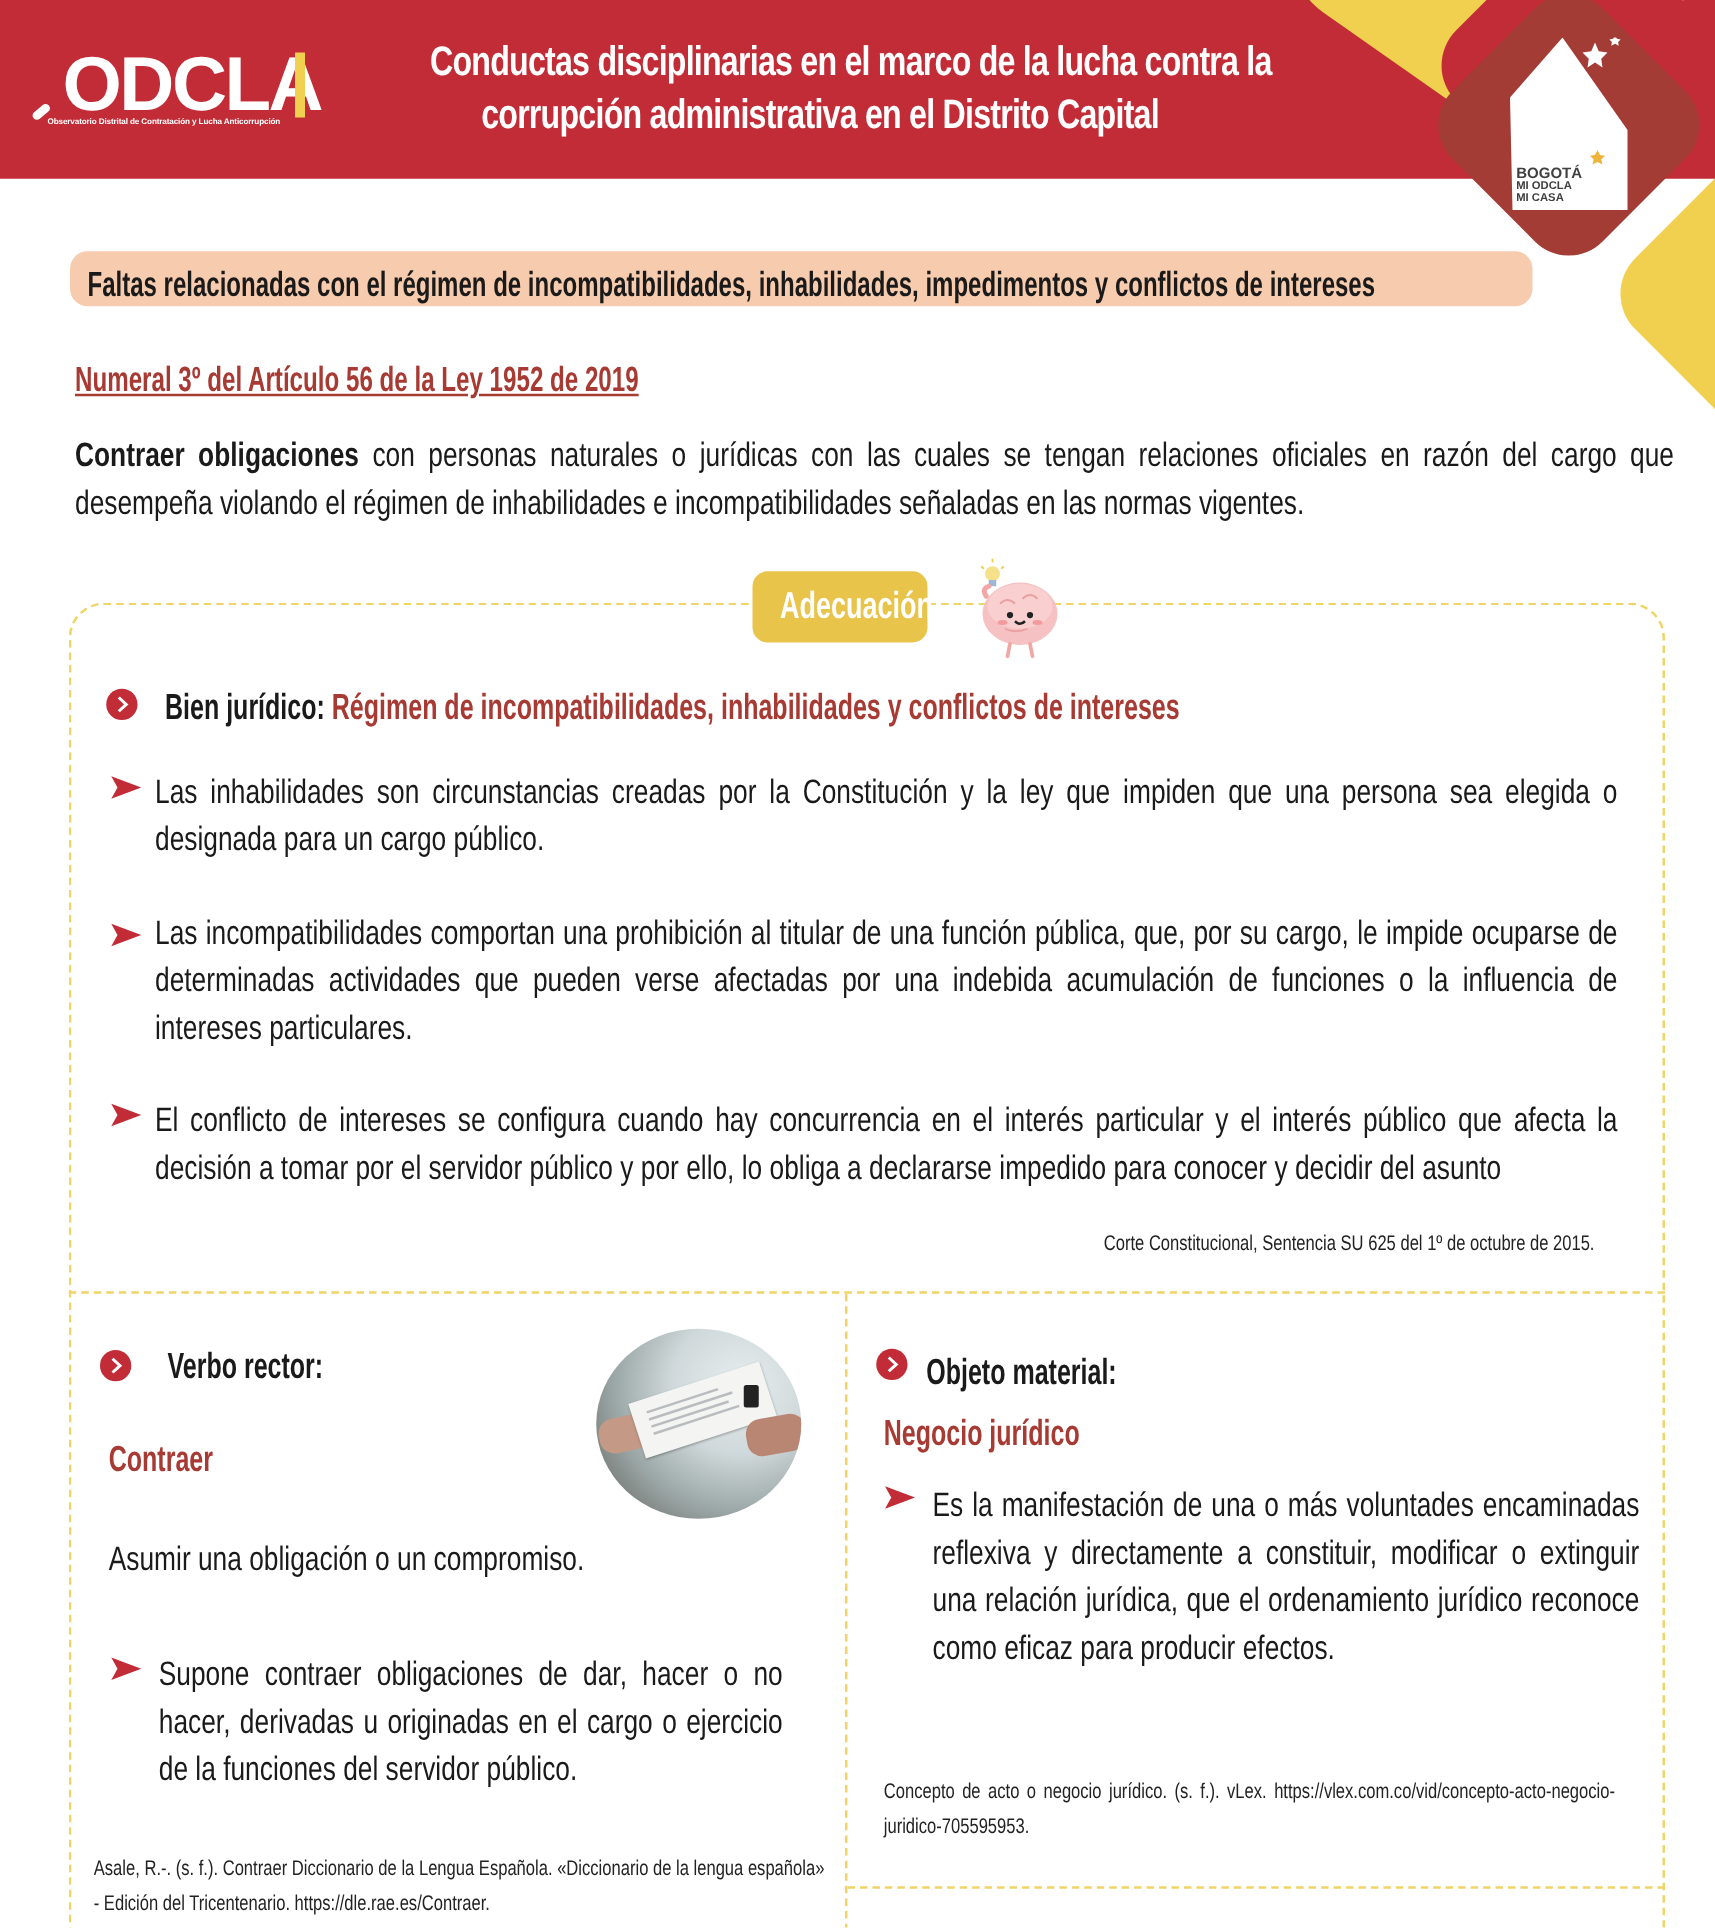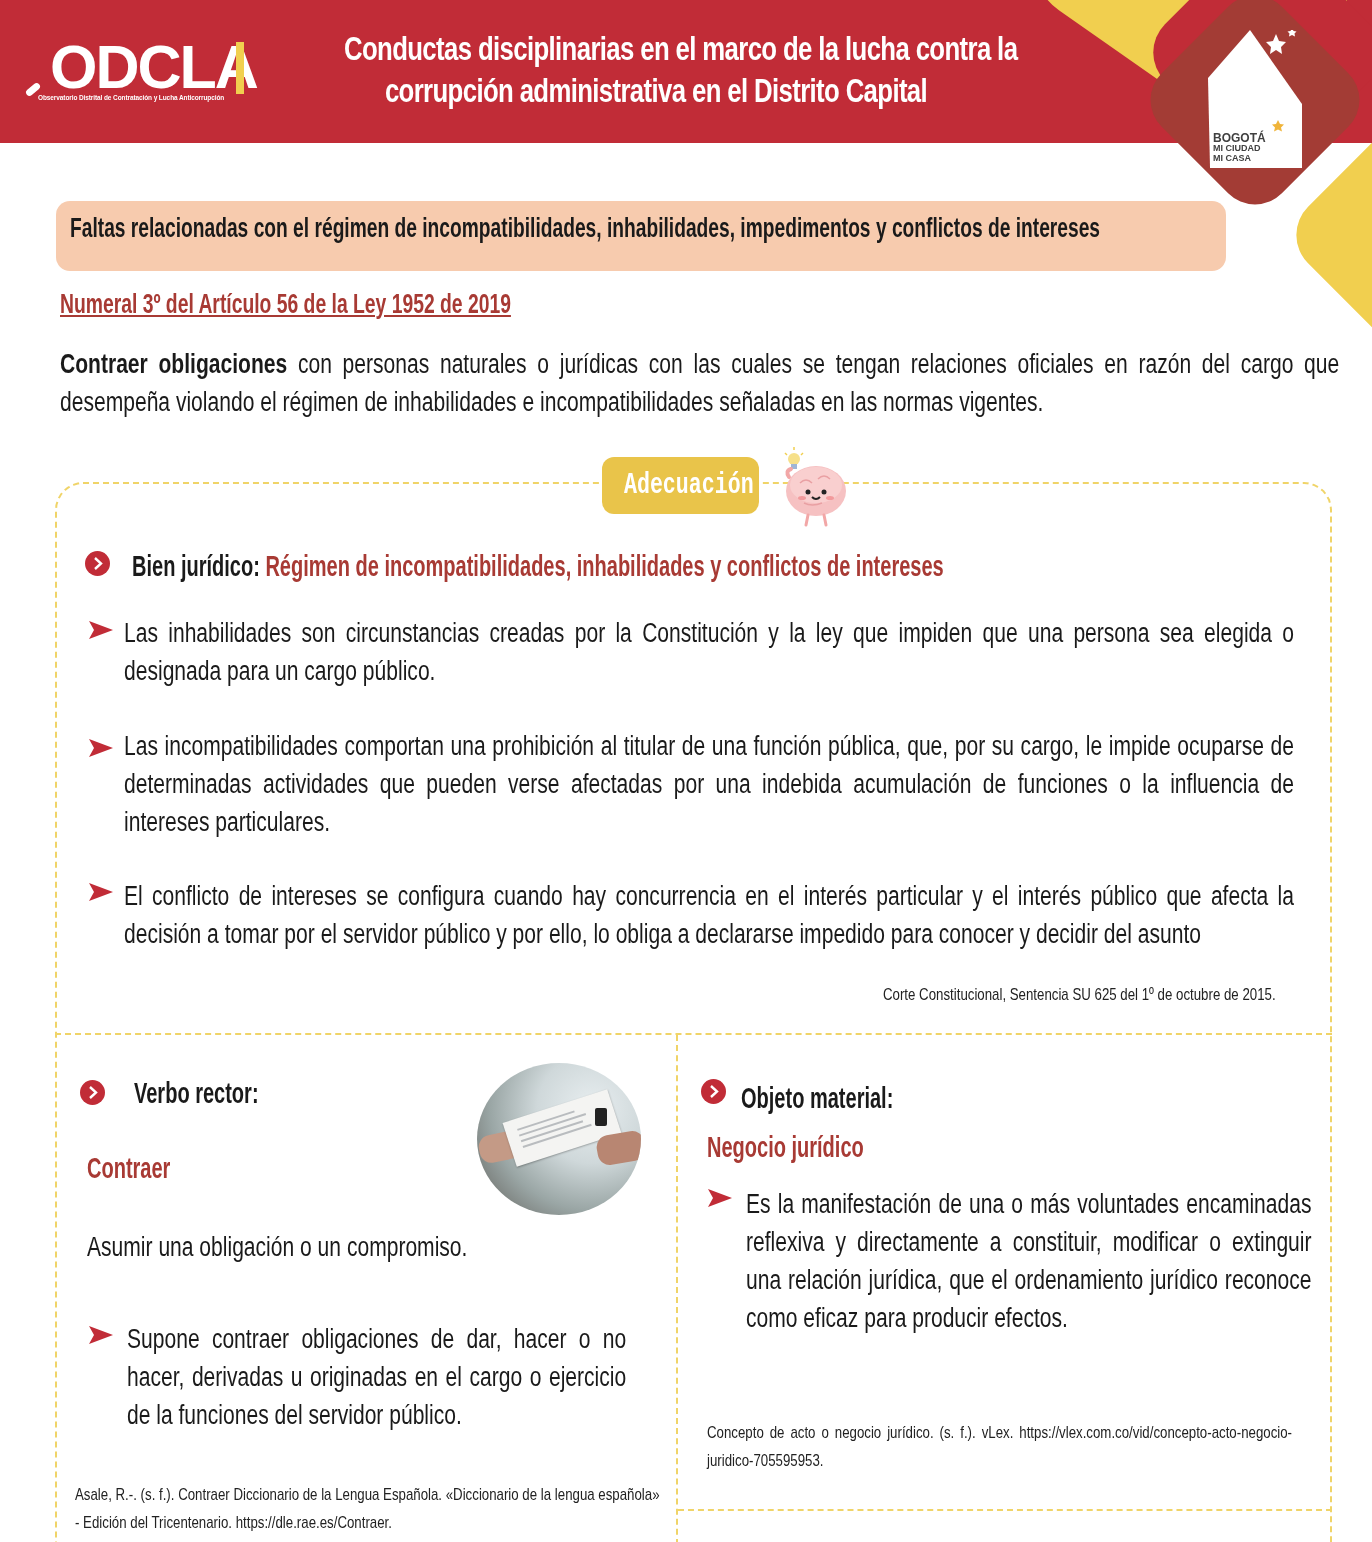--- a/index.html
+++ b/index.html
@@ -21,35 +21,35 @@
   .header-sep { position: absolute; left: 236px; top: 42px; width: 8px; height: 52px; background: #f1cf4f; }
   .header-title { position: absolute; left: 256px; top: 28px; width: 800px; text-align: center; color: #fff; font-weight: bold; font-size: 33px; line-height: 42px; letter-spacing: -0.8px; }
   .header-title span { display: block; transform: scaleX(0.78); transform-origin: center; white-space: nowrap; }
 
   .house { position: absolute; left: 1208px; top: 30px; width: 96px; height: 138px; }
   .house-text { position: absolute; left: 1213px; top: 133px; color: #404040; font-weight: bold; line-height: 10px; }
   .house-text .l1 { font-size: 12px; }
   .house-text .l2, .house-text .l3 { font-size: 9px; }
 
   
-  .faltas-pill { position: absolute; left: 56px; top: 201px; width: 1170px; height: 70px; background: #f7cbae; border-radius: 14px; }
+  .faltas-pill { position: absolute; left: 56px; top: 201px; width: 1170px; height: 44px; background: #f7cbae; border-radius: 14px; }
   .faltas-pill span { position: absolute; left: 14px; top: 12px; font-weight: bold; font-size: 28px; line-height: 30px; color: #1a1a1a; white-space: nowrap; transform: scaleX(0.686); transform-origin: left center; }
 
   .numeral { position: absolute; left: 60px; top: 288px; font-weight: bold; font-size: 28px; line-height: 32px; color: #a83a34; text-decoration: underline; white-space: nowrap; transform: scaleX(0.69); transform-origin: left center; }
 
   .intro { position: absolute; left: 60px; top: 345px; width: 1640px; font-size: 27px; line-height: 38px; text-align: justify; transform: scaleX(0.78); transform-origin: left top; color: #1a1a1a; }
   .intro b { font-weight: bold; }
 
   
   .box { position: absolute; left: 55px; top: 482px; width: 1277px; height: 1100px; border: 2px dashed #f0d468; border-radius: 28px; }
   .hline1 { position: absolute; left: 55px; top: 1033px; width: 1277px; height: 0; border-top: 2px dashed #f0d468; }
   .vline { position: absolute; left: 676px; top: 1035px; width: 0; height: 520px; border-left: 2px dashed #f0d468; }
   .hline2 { position: absolute; left: 678px; top: 1509px; width: 654px; height: 0; border-top: 2px dashed #f0d468; }
 
-  .adecuacion-pill { position: absolute; left: 602px; top: 457px; width: 157px; height: 57px; background: #e9c44a; border-radius: 12px; font-family: Liberation Mono, monospace; }
+  .adecuacion-pill { position: absolute; left: 602px; top: 457px; width: 140px; height: 57px; background: #e9c44a; border-radius: 12px; }
   .adecuacion-pill span { position: absolute; left: 0; width: 157px; top: 12px; text-align: center; color: #fff; font-weight: bold; font-size: 30px; line-height: 32px; transform: scaleX(0.72); }
   .brain { position: absolute; left: 772px; top: 445px; width: 80px; height: 82px; }
 
   
   .chev { position: absolute; width: 25px; height: 25px; border-radius: 50%; background: #c12c37; }
   .chev svg { position: absolute; left: 0; top: 0; }
   .head { position: absolute; font-weight: bold; font-size: 29px; line-height: 32px; white-space: nowrap; transform: scaleX(0.69); transform-origin: left center; }
   .head .red { color: #a83a34; }
 
   .arrow { position: absolute; width: 26px; height: 20px; }
@@ -89,21 +89,21 @@
 </div>
 
 <svg class="house" viewBox="0 0 96 138">
   <path d="M0 48 L42 0 L94 74 L94 138 L2 138 Z" fill="#ffffff"></path>
   <path d="M68 4 l3 7 7 1 -5 5 1 7 -6 -4 -6 4 1 -7 -5 -5 7 -1 z" fill="#ffffff"></path>
   <path d="M84 -2 l1.5 3 3 .5 -2 2 .5 3 -3 -1.5 -3 1.5 .5 -3 -2 -2 3 -.5 z" fill="#ffffff"></path>
   <path d="M70 90 l2 4 4 .5 -3 3 1 4 -4 -2 -4 2 1 -4 -3 -3 4 -.5 z" fill="#f0b43a"></path>
 </svg>
 <div class="house-text">
   <div class="l1">BOGOTÁ</div>
-  <div class="l2">MI CIUDAD</div>
+  <div class="l2">MI ODCLA</div>
   <div class="l3">MI CASA</div>
 </div>
 
 <div class="faltas-pill">
   <span>Faltas relacionadas con el régimen de incompatibilidades, inhabilidades, impedimentos y conflictos de intereses</span>
 </div>
 
 <div class="numeral">Numeral 3º del Artículo 56 de la Ley 1952 de 2019</div>
 
 <div class="intro" style="width:1640px;">

